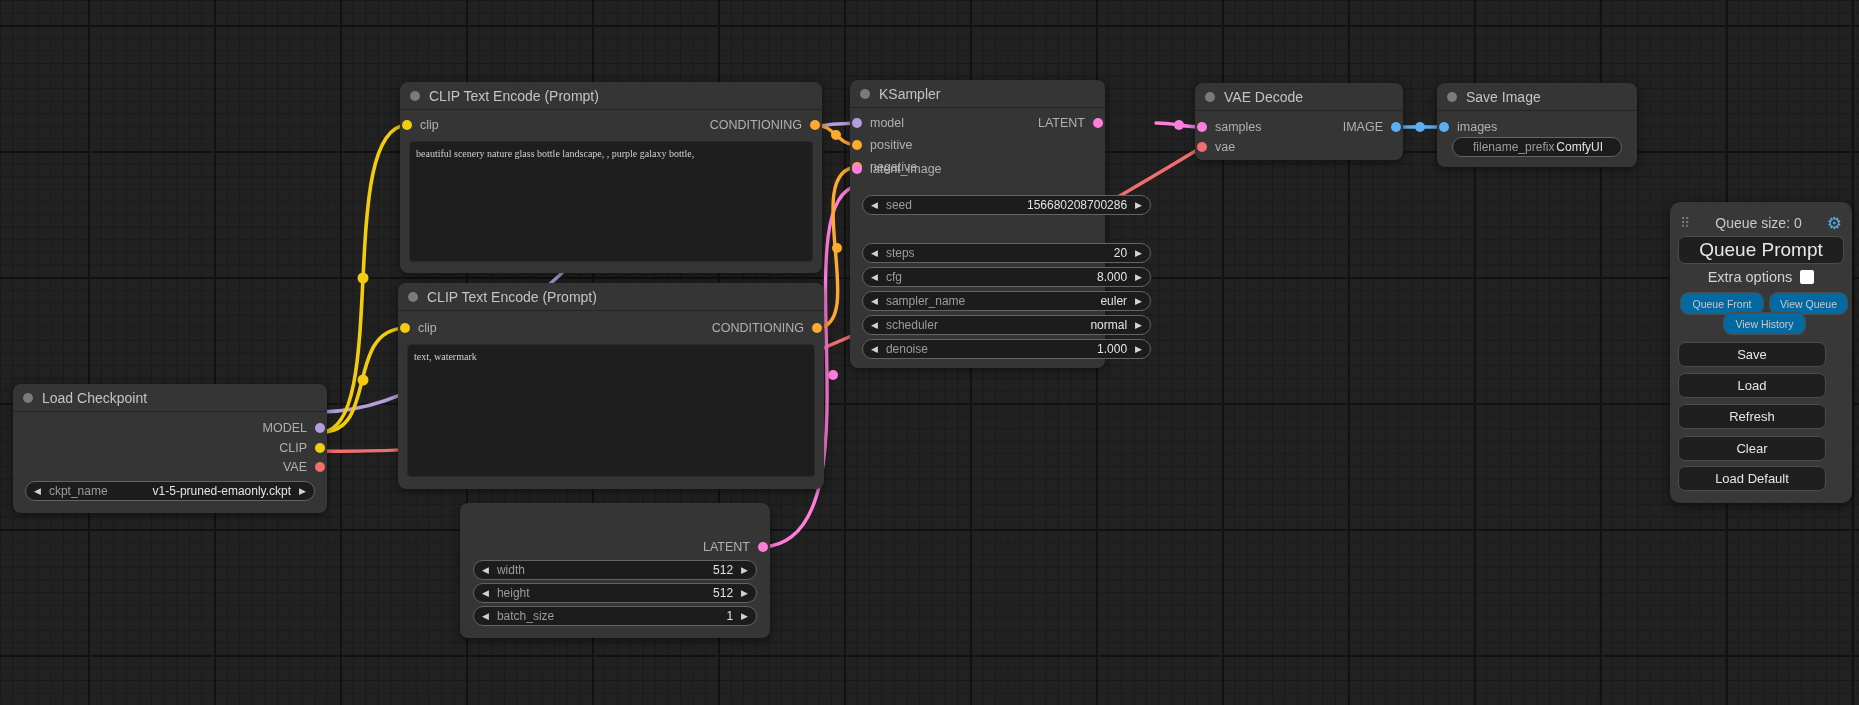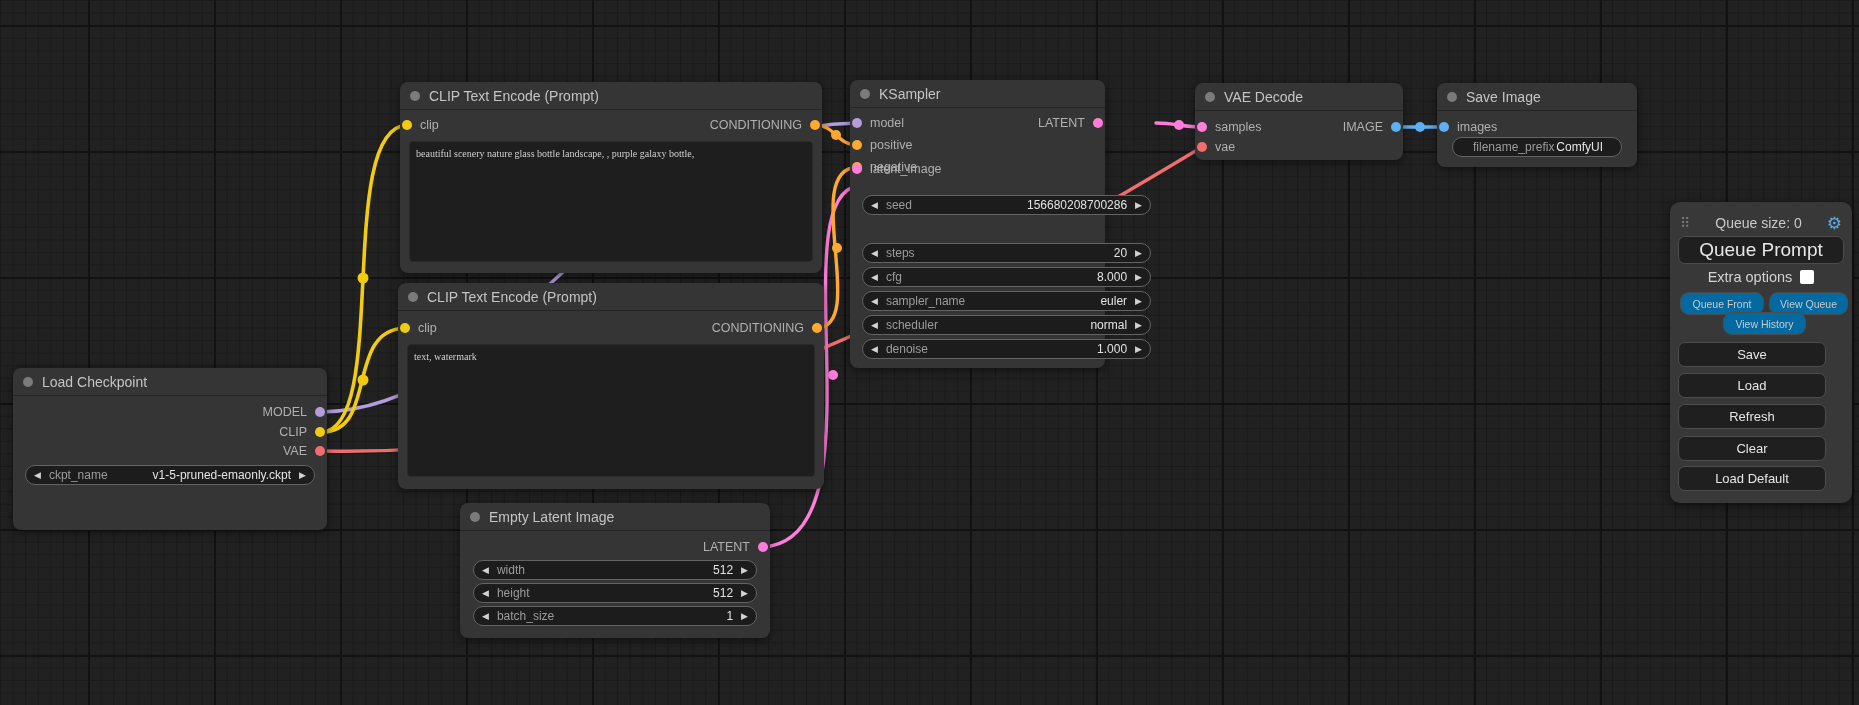--- a/index.html
+++ b/index.html
@@ -96,21 +96,21 @@
 
     <circle cx="363" cy="278" r="5.5" fill="#F2CC0F"></circle>
     <circle cx="363" cy="380" r="5.5" fill="#F2CC0F"></circle>
     <circle cx="836" cy="135" r="5" fill="#FFA931"></circle>
     <circle cx="837" cy="248" r="5" fill="#FFA931"></circle>
     <circle cx="833" cy="375" r="5" fill="#FF7EDC"></circle>
     <circle cx="1179" cy="125" r="5" fill="#FF7EDC"></circle>
     <circle cx="1420" cy="127" r="5" fill="#5DAEF2"></circle>
   </svg>
 
-  <div class="node" style="left:13px;top:368px;width:314px;height:162px">
+  <div class="node" style="left:13px;top:384px;width:314px;height:129px">
     <div class="node-title">
       <span class="collapse-dot"></span>
       <span>Load Checkpoint</span>
     </div>
     <div class="slot out" style="top:35px">
       <span>MODEL</span>
       <span class="dot" style="background: rgb(179, 157, 219);"></span>
     </div>
     <div class="slot out" style="top:55px">
       <span>CLIP</span>
@@ -252,24 +252,20 @@
       <span class="dot" style="background: rgb(93, 174, 242);"></span>
       <span>images</span>
     </div>
     <div class="widget" style="left:15px;top:54px;width:170px">
       <span class="wlabel" style="margin-left:12px">filename_prefix</span>
       <span class="wvalue" style="margin-right:10px">ComfyUI</span>
     </div>
   </div>
 
   <div class="node" style="left:460px;top:503px;width:310px;height:135px">
-    <div class="node-title">
-      <span class="collapse-dot"></span>
-      <span>Empty Latent Image</span>
-    </div>
     <div class="slot out" style="top:35px">
       <span>LATENT</span>
       <span class="dot" style="background: rgb(255, 126, 220);"></span>
     </div>
     <div class="widget" style="left:13px;top:57px;width:284px">
       <span class="arrow">◀</span>
       <span class="wlabel">width</span>
       <span class="wvalue">512</span>
       <span class="arrow">▶</span>
     </div>

